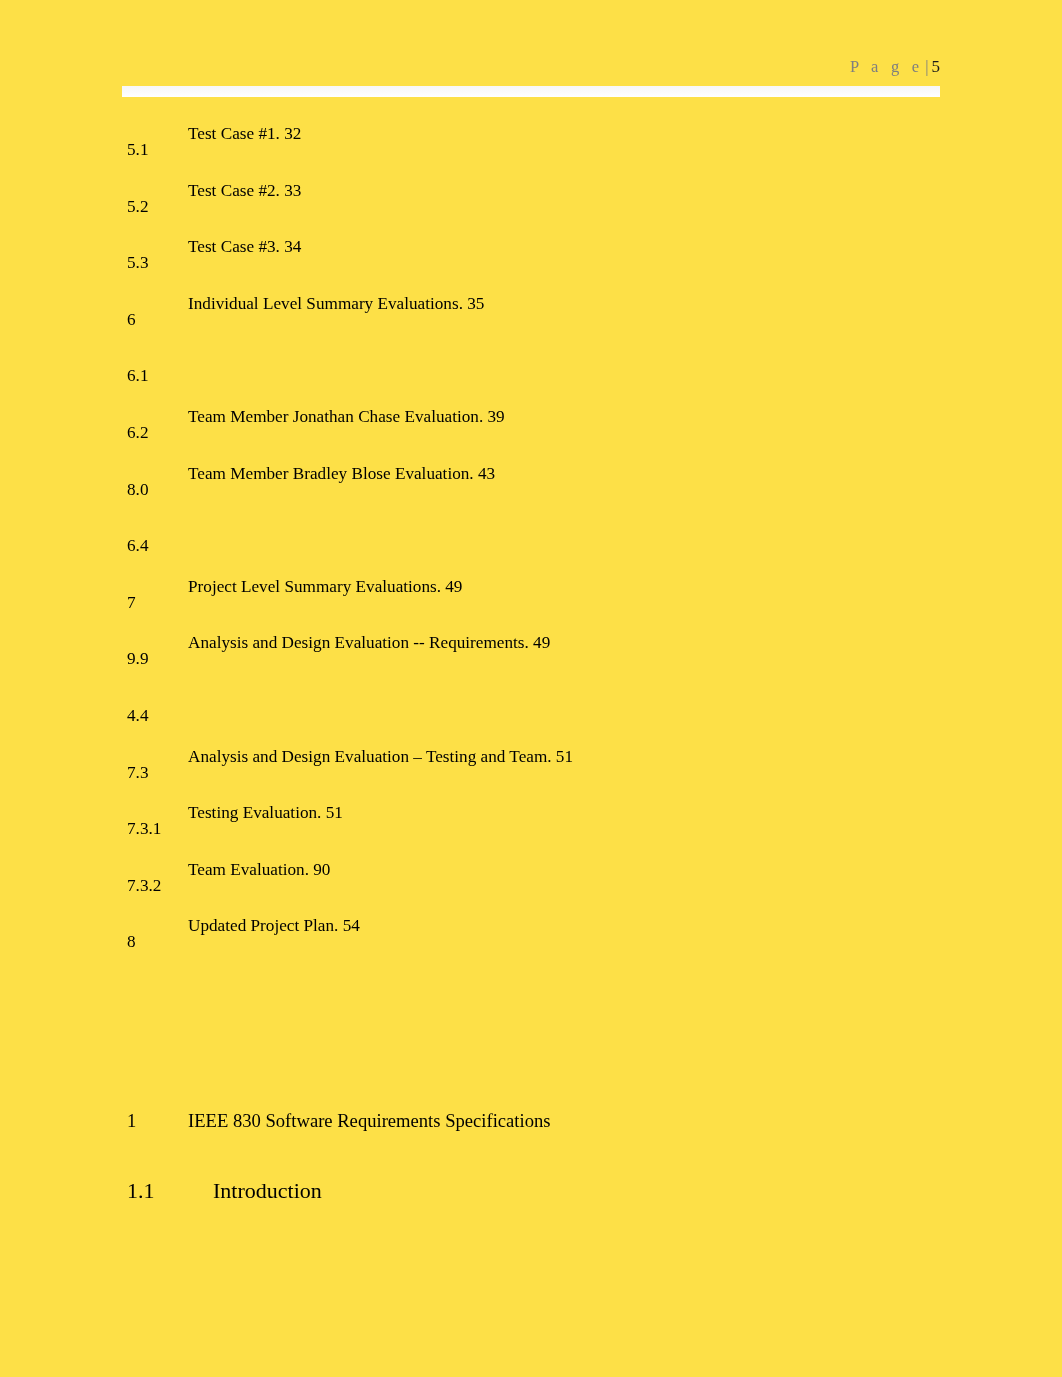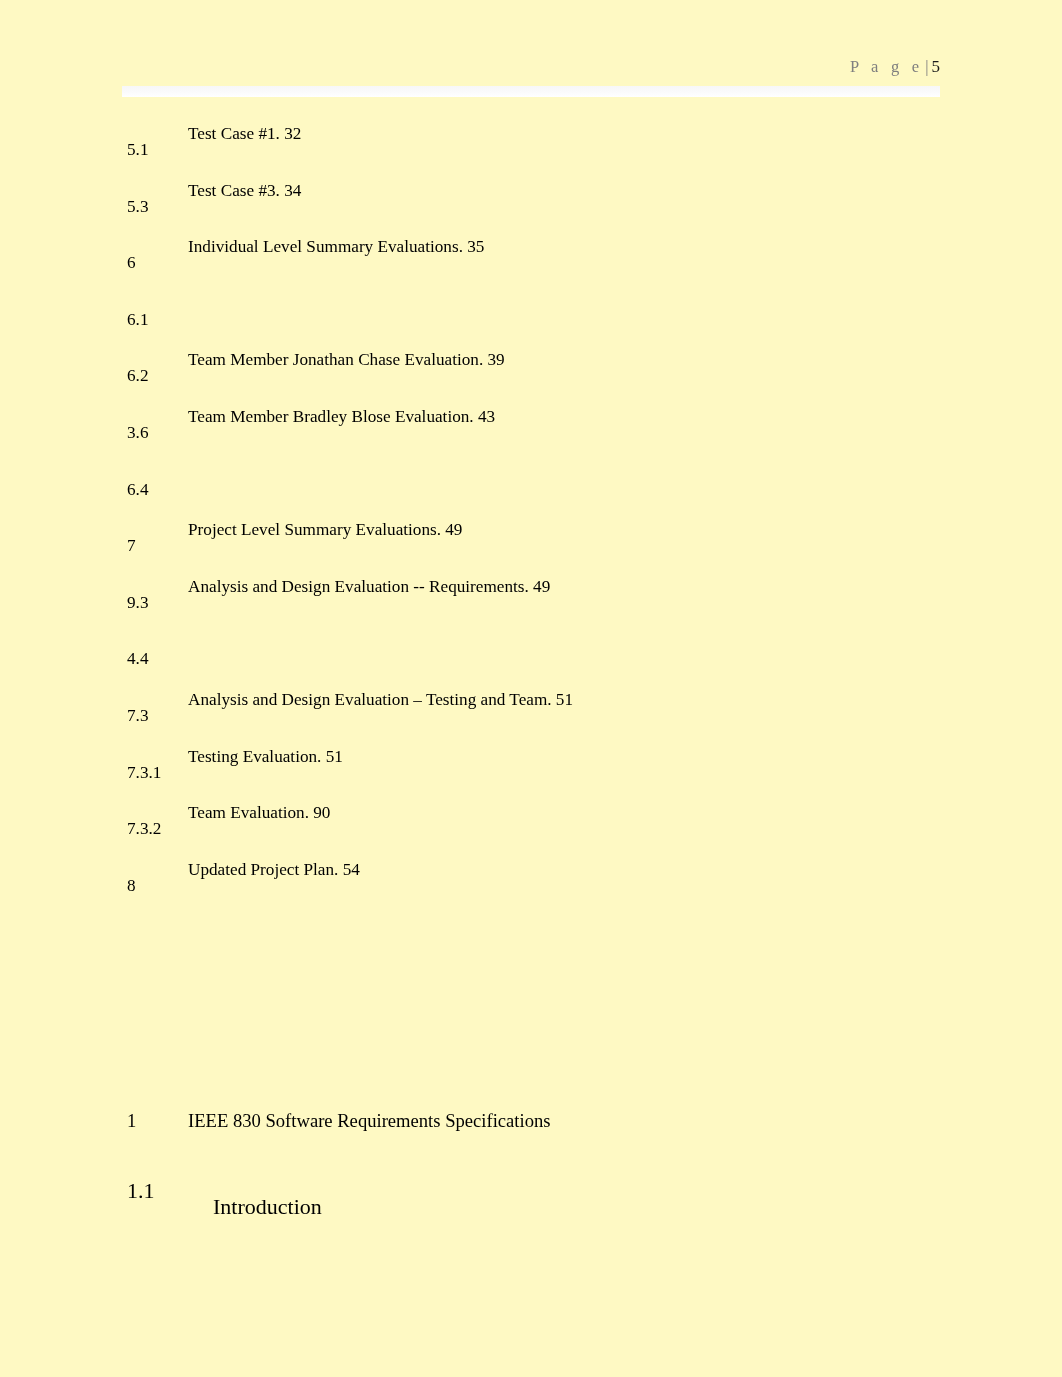--- a/index.html
+++ b/index.html
@@ -13,21 +13,21 @@
     position: relative;
     overflow: hidden;
     font-family: "Liberation Serif", "DejaVu Serif", serif;
     color: #000000;
     -webkit-font-smoothing: antialiased;
   }
 
   .page {
     position: absolute;
     inset: 0;
-    background: #fef9c3;
+    background: #fde047;
   }
 
   
   .page-header {
     position: absolute;
     top: 56px;
     left: 122px;
     width: 818px;
     height: 36px;
   }
@@ -117,68 +117,72 @@
     top: 0;
   }
   .heading-1 .heading-text {
     position: absolute;
     left: 61px;
     top: 0;
   }
   .heading-2 .heading-text {
     position: absolute;
     left: 86px;
-    top: 16px;
+    top: 0;
   }
 </style>
 </head>
 <body>
 
 <div class="page">
 
   <div class="page-header">
     <div class="header-text">
       <span class="header-word">P a g e</span><span class="header-sep">|</span><span class="header-num">5</span>
     </div>
     <div class="header-rule"></div>
   </div>
 
   <div class="toc">
       <div class="toc-entry">
         <span class="toc-num">5.1</span>
         <span class="toc-title">Test Case #1. 32</span>
       </div>
       <div class="toc-entry">
+        <span class="toc-num">5.2</span>
+        <span class="toc-title">Test Case #2. 33</span>
+      </div>
+      <div class="toc-entry">
         <span class="toc-num">5.3</span>
         <span class="toc-title">Test Case #3. 34</span>
       </div>
       <div class="toc-entry">
         <span class="toc-num">6</span>
         <span class="toc-title">Individual Level Summary Evaluations. 35</span>
       </div>
       <div class="toc-entry">
         <span class="toc-num">6.1</span>
       </div>
       <div class="toc-entry">
         <span class="toc-num">6.2</span>
         <span class="toc-title">Team Member Jonathan Chase Evaluation. 39</span>
       </div>
       <div class="toc-entry">
-        <span class="toc-num">3.6</span>
+        <span class="toc-num">8.0</span>
         <span class="toc-title">Team Member Bradley Blose Evaluation. 43</span>
       </div>
       <div class="toc-entry">
         <span class="toc-num">6.4</span>
       </div>
       <div class="toc-entry">
         <span class="toc-num">7</span>
         <span class="toc-title">Project Level Summary Evaluations. 49</span>
       </div>
       <div class="toc-entry">
-        <span class="toc-num">9.3</span>
+        <span class="toc-num">9.9</span>
         <span class="toc-title">Analysis and Design Evaluation -- Requirements. 49</span>
       </div>
       <div class="toc-entry">
         <span class="toc-num">4.4</span>
       </div>
       <div class="toc-entry">
         <span class="toc-num">7.3</span>
         <span class="toc-title">Analysis and Design Evaluation – Testing and Team. 51</span>
       </div>
       <div class="toc-entry">

